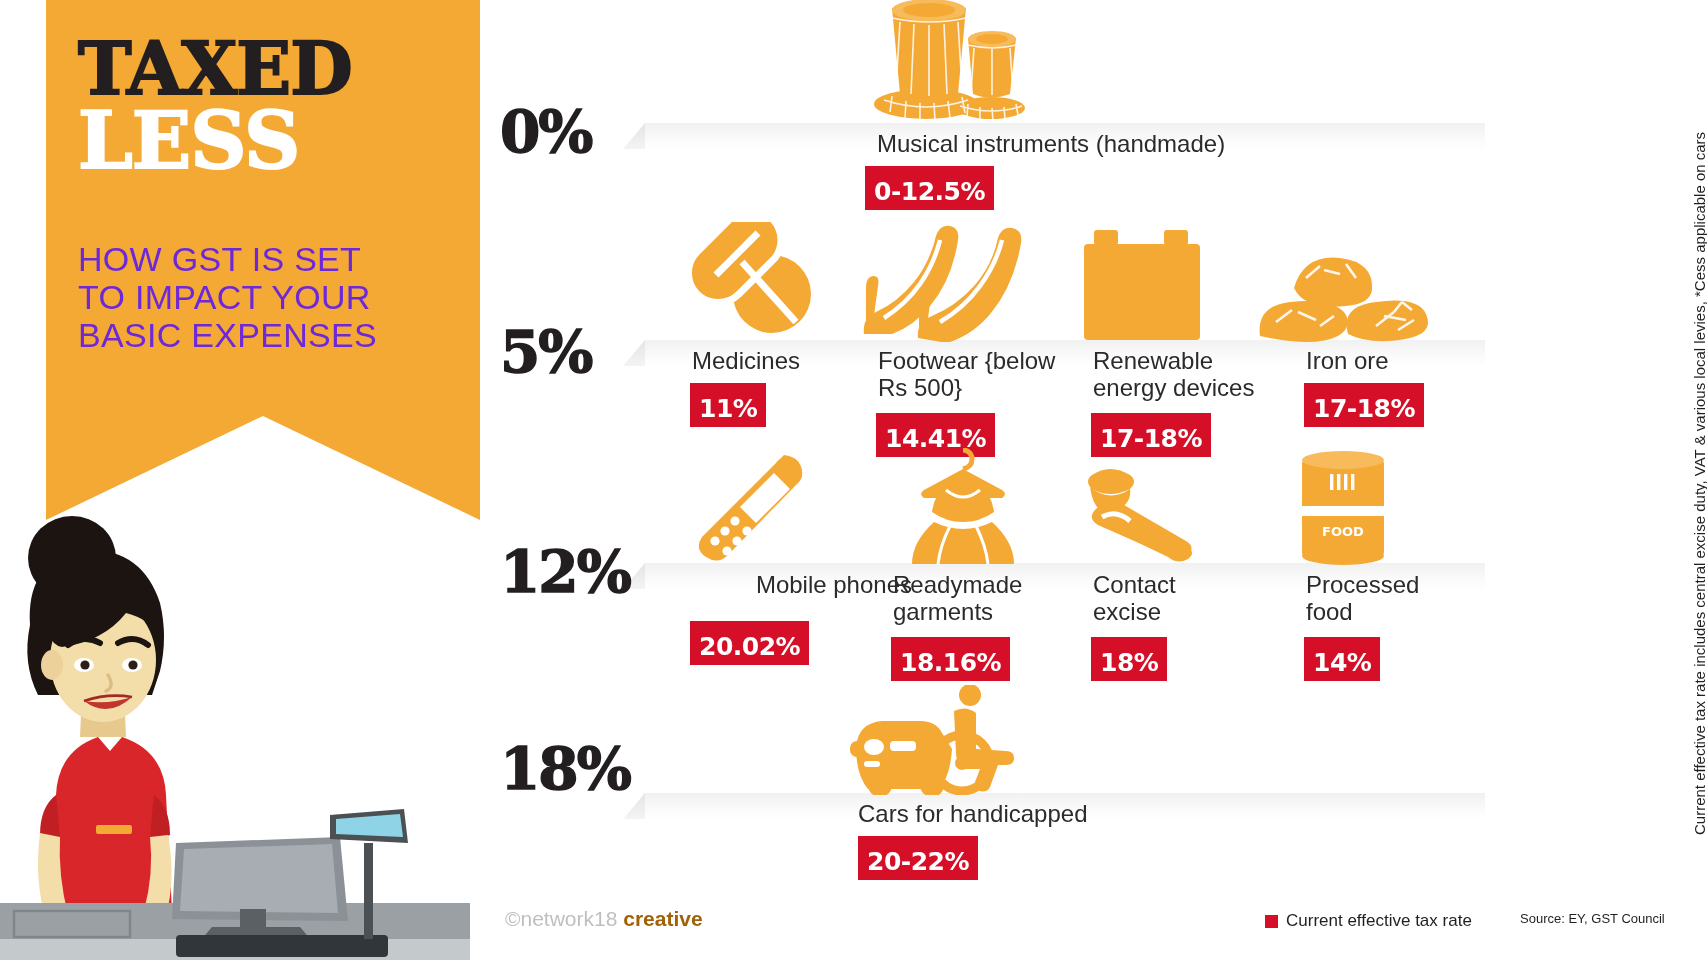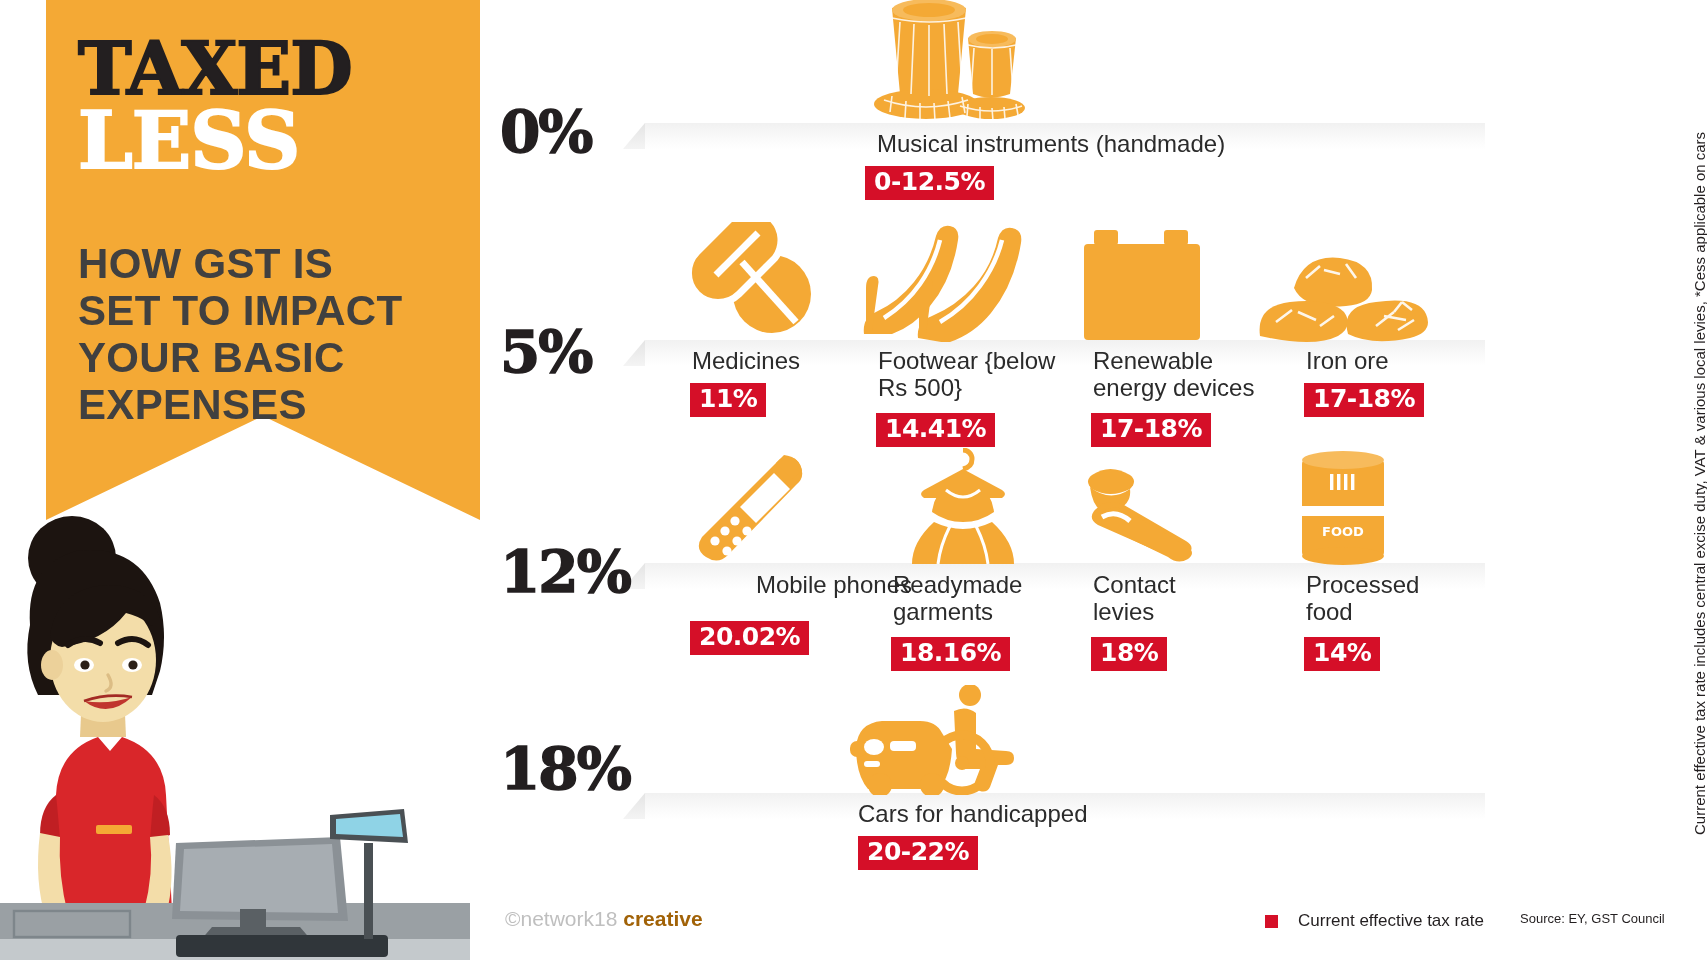--- a/index.html
+++ b/index.html
@@ -33,24 +33,23 @@
     font-family:"DejaVu Serif",serif;
     font-weight:bold;
     font-size:78px;line-height:0.92;
     letter-spacing:-1px;
     color:#ffffff;
     -webkit-text-stroke:2px #ffffff;
   }
   #subtitle{
     position:absolute;left:78px;top:240px;width:330px;
     font-family:"Liberation Sans",sans-serif;
-    font-size:42px;line-height:1.12;
-    color:#404040;
+    font-size:34px;line-height:1.12;
+    color:#6d28d9;
     letter-spacing:0.3px;
-    font-weight:bold;
   }
   
   #cashier{position:absolute;left:0;top:495px;width:470px;height:465px;}
   
   #main{position:absolute;left:480px;top:0;width:1040px;height:960px;}
   .row{position:absolute;left:0;width:1040px;}
   .shelf{
     position:absolute;left:165px;width:840px;height:26px;
     background:linear-gradient(180deg,#f1f1f1 0%,#fafafa 60%,#ffffff 100%);
   }
@@ -77,36 +76,36 @@
     color:#2b2b2b;
     white-space:pre-line;
   }
   .badge{
     position:absolute;
     background:#d50f28;
     color:#ffffff;
     font-family:"DejaVu Sans",sans-serif;
     font-weight:bold;
     font-size:25px;
-    padding:3px 9px 5px 9px;
+    padding:13px 9px 5px 9px;
     letter-spacing:-0.5px;
     white-space:nowrap;
     line-height:1.05;
   }
   
   #footer{position:absolute;left:0;top:895px;width:1707px;height:65px;}
   #credit{
     position:absolute;left:505px;top:12px;
     font-size:21px;color:#bfbfbf;
     font-family:"Liberation Sans",sans-serif;
   }
   #credit b{color:#a16207;font-weight:bold;}
   #legend{
     position:absolute;left:1265px;top:16px;
-    display:flex;align-items:center;gap:20px;
+    display:flex;align-items:center;gap:8px;
     font-size:17px;color:#231f20;
   }
   #legend-swatch{width:13px;height:13px;background:#d50f28;display:inline-block;}
   #source{
     position:absolute;left:1520px;top:16px;
     font-size:13px;color:#231f20;
   }
   
   #side-note{
     position:absolute;right:6px;top:0;height:850px;width:34px;
@@ -356,21 +355,21 @@
           <g fill="#f4a935">
             <path d="M12 10 q18 -12 38 0 q8 6 0 14 q-20 10 -38 0 q-8 -8 0 -14Z"></path>
             <path d="M10 22 q20 16 40 2 q2 16 -16 22 q-20 6 -24 -24Z"></path>
             <path d="M14 46 q12 -14 30 -6 l62 36 q10 6 2 14 q-10 8 -22 0 l-68 -30 q-10 -6 -4 -14Z"></path>
             <path d="M20 48 q16 -12 34 2 l54 32 q8 6 0 12 q-10 6 -20 -2 l-66 -32Z"></path>
           </g>
           <path d="M22 52 q14 -8 28 4" fill="none" stroke="#ffffff" stroke-width="5"></path>
         </svg>
       </div>
       <div class="item-label" style="left:613px;top:572px;width:180px;">Contact
-levies</div>
+excise</div>
       <div class="badge" style="left:611px;top:637px;">18%</div>
     </div>
 
     <div class="item">
       <div class="icon-box" style="left:810px;top:450px;width:110px;height:115px;">
         <svg viewBox="0 0 110 115" width="110" height="115">
           <g fill="#f4a935">
             <rect x="12" y="10" width="82" height="96" rx="4"></rect>
             <ellipse cx="53" cy="10" rx="41" ry="9" fill="#f7bb5c"></ellipse>
             <ellipse cx="53" cy="106" rx="41" ry="9"></ellipse>

